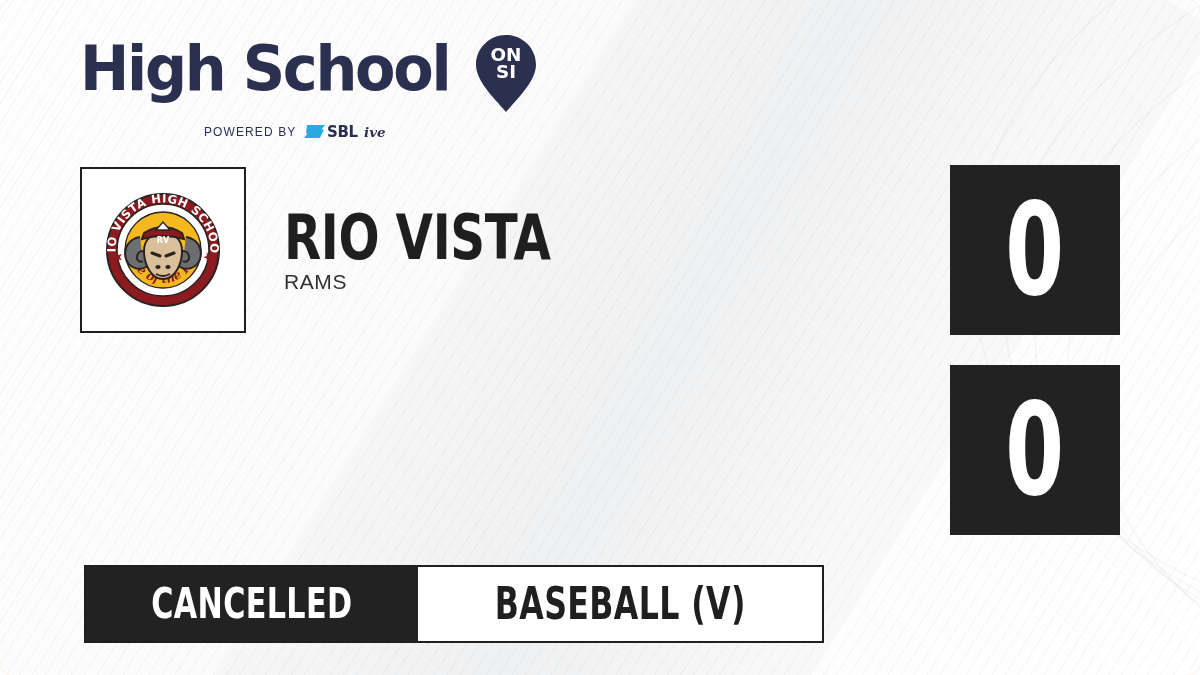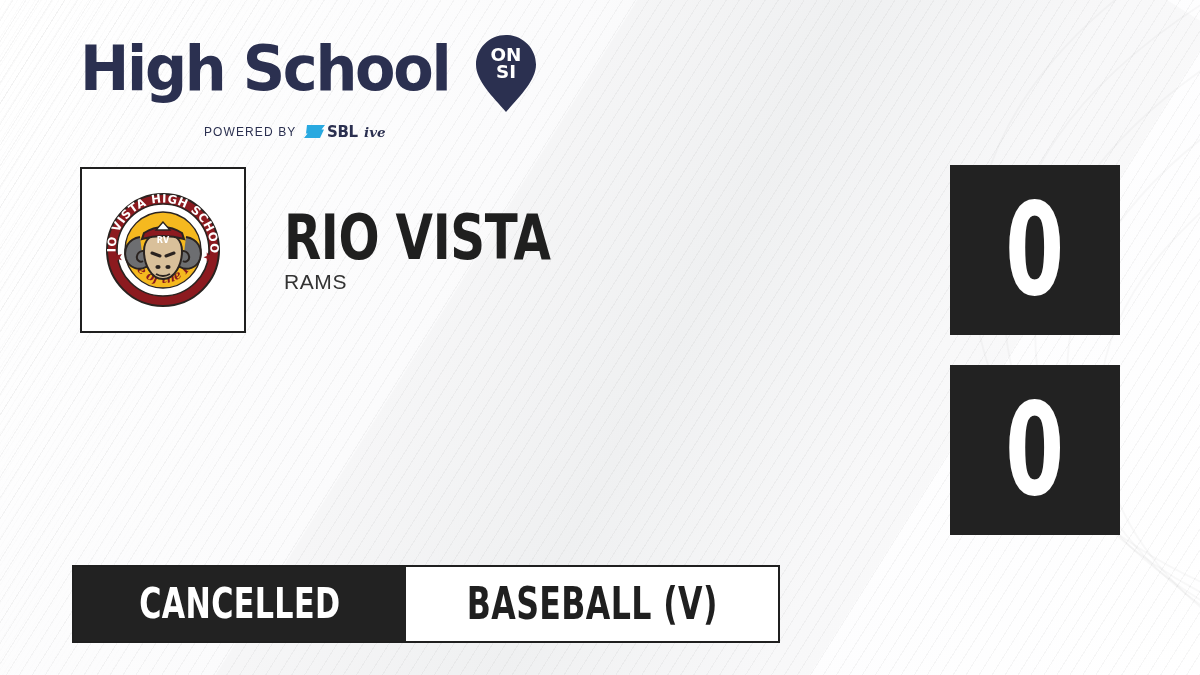--- a/index.html
+++ b/index.html
@@ -1,21 +1,21 @@
 <!DOCTYPE html>
 <html><head>
 <meta charset="utf-8">
 <style>
   html,body{margin:0;padding:0;}
   body{
     width:1200px;height:675px;overflow:hidden;
     font-family:"Liberation Sans", sans-serif;
     background:#ffffff;
   }
-  .stage{position:relative;width:1200px;height:675px;overflow:hidden;background:#fdba74;}
+  .stage{position:relative;width:1200px;height:675px;overflow:hidden;background:#fdba74;border-radius:11px;}
 
   
   .bg-base{
     position:absolute;inset:0;
     background:
       linear-gradient(118deg,#ffffff 0%,#fbfbfc 38%,#f4f5f6 55%,#fdfdfe 72%,#ffffff 100%);
   }
   .bg-diag{
     position:absolute;inset:-40%;
     background:repeating-linear-gradient(
@@ -109,40 +109,40 @@
   .score-val{
     font-family:"DejaVu Sans", sans-serif;
     font-weight:bold;
     font-size:128px;line-height:128px;
     color:#ffffff;
     transform:scaleX(0.66);transform-origin:center;
   }
 
   
   .status{
-    position:absolute;left:72px;top:565px;
+    position:absolute;left:84px;top:565px;
     height:78px;display:flex;align-items:stretch;
     border:2px solid #1f1f1f;box-sizing:border-box;
   }
   .status-state{
     background:#222222;color:#ffffff;
     display:flex;align-items:center;justify-content:center;
     padding:0 26px;
     min-width:200px;
   }
   .status-state span{
     font-family:"DejaVu Sans", sans-serif;
     font-weight:bold;font-size:42px;line-height:42px;
     transform:scaleX(0.72);transform-origin:center;
     white-space:nowrap;letter-spacing:0.5px;
   }
   .status-sport{
     background:#ffffff;color:#1f1f1f;
     display:flex;align-items:center;justify-content:center;
-    padding:0 12px;
+    padding:0 28px;
   }
   .status-sport span{
     font-family:"DejaVu Sans", sans-serif;
     font-weight:bold;font-size:44px;line-height:44px;
     transform:scaleX(0.72);transform-origin:center;
     white-space:nowrap;letter-spacing:0.5px;
   }
 </style>
 </head>
 <body>

